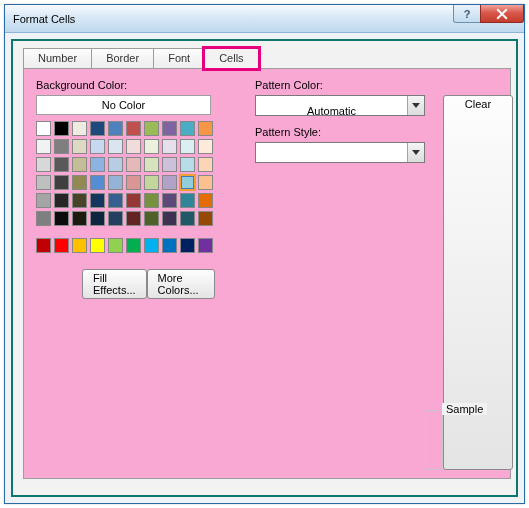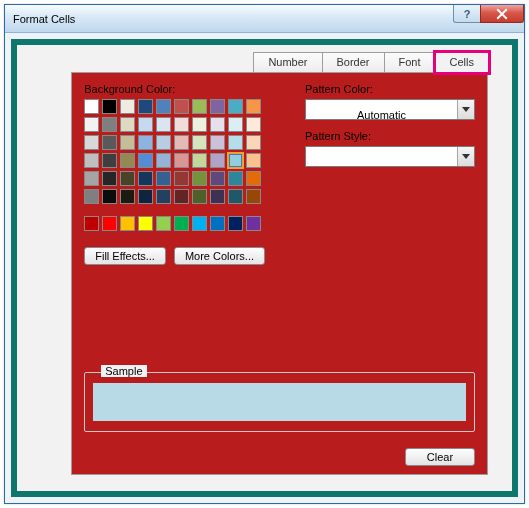--- a/index.html
+++ b/index.html
@@ -36,25 +36,24 @@
     border-bottom-right-radius: 3px;
     background: linear-gradient(#f2a39b, #d9584b 45%, #c43c2e);
     color: #fff; border-color: #8f2b22;
   }
   .titlebtn.close svg { width: 12px; height: 12px; }
 
   
   .client {
     flex: 1; margin: 6px;
     background: #f2f2f2;
-    border: 6px solid #0f766e;
+    border: 2px solid #0f766e;
     display: flex; flex-direction: column;
-    padding: 6px 24px 8px 10px;
+    padding: 6px 5px 8px 10px;
     position: relative;
-    align-items: flex-end;
   }
 
   
   .tabs { display: flex; margin-top: 0; }
   .tab {
     padding: 3px 14px 4px;
     background: linear-gradient(#fcfcfc,#ececec);
     border: 1px solid #9d9d9d;
     border-bottom: none;
     margin-right: -1px;
@@ -65,38 +64,38 @@
   .tab.active {
     background: #f2f2f2;
     border-bottom: 1px solid #f2f2f2;
     z-index: 2;
   }
   .tab.highlight {
     outline: 3px solid #e6007e;
     outline-offset: -1px;
     z-index: 3;
   }
-  .tabframe { border: 1px solid #9d9d9d; background: #b91c1c; flex: 1; padding: 10px 12px 8px; display: flex; flex-direction: column; position: relative; }
+  .tabframe { border: 1px solid #9d9d9d; background: #f9a8d4; flex: 1; padding: 10px 12px 8px; display: flex; flex-direction: row; position: relative; }
 
   
   .toprow { display: flex; gap: 40px; }
   .col { display: flex; flex-direction: column; }
   .lbl { color: #000; margin-bottom: 4px; }
   .nocolor-btn {
     width: 175px; height: 20px;
     border: 1px solid #9d9d9d; background: #fff;
     display: flex; align-items: center; justify-content: center;
     margin-bottom: 6px;
   }
   .palette { display: grid; grid-template-columns: repeat(10, 17px); grid-auto-rows: 17px; gap: 1px; margin-bottom: 10px; }
   .palette.std { grid-template-columns: repeat(10, 17px); }
   .sw { width: 15px; height: 15px; border: 1px solid #888; }
   .sw.sel { outline: 2px solid #f0a030; outline-offset: -1px; box-shadow: 0 0 0 1px #3b7bc4 inset; }
 
-  .btnrow { display: flex; gap: 8px; margin-top: 4px; }
+  .btnrow { display: flex; margin-top: 4px; margin-left: 46px; }
   .push {
     padding: 2px 10px;
     border: 1px solid #8a8a8a;
     background: linear-gradient(#fdfdfd,#e4e4e4);
     border-radius: 3px;
     color: #000;
   }
   .push.def { border-color: #3c7fb1; box-shadow: 0 0 0 1px #9ecbed inset; }
   .push.wide { min-width: 70px; text-align: center; margin-top: 8px; }
 
@@ -153,20 +152,23 @@
       <div class="tab">Font</div>
       <div class="tab active highlight">Cells</div>
     </div>
 
     <div class="tabframe">
 
       <div class="toprow">
 
         <div class="col">
           <span class="lbl">Background Color:</span>
+          <div class="nocolor-btn">
+            <span>No Color</span>
+          </div>
 
           <div class="palette" id="theme-palette">
               <div class="sw" style="background: rgb(255, 255, 255);"></div>
               <div class="sw" style="background: rgb(0, 0, 0);"></div>
               <div class="sw" style="background: rgb(238, 236, 225);"></div>
               <div class="sw" style="background: rgb(31, 73, 125);"></div>
               <div class="sw" style="background: rgb(79, 129, 189);"></div>
               <div class="sw" style="background: rgb(192, 80, 77);"></div>
               <div class="sw" style="background: rgb(155, 187, 89);"></div>
               <div class="sw" style="background: rgb(128, 100, 162);"></div>

